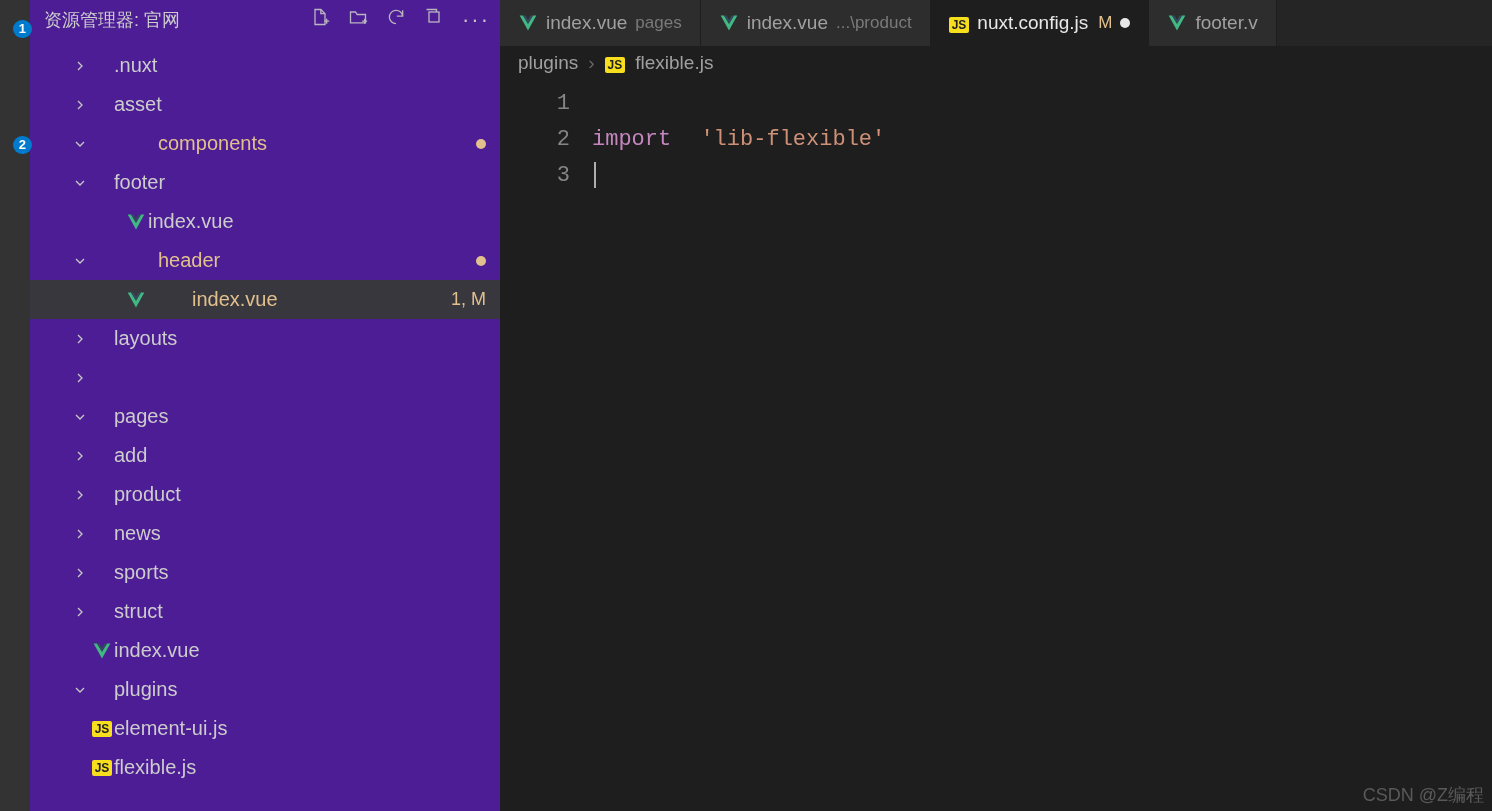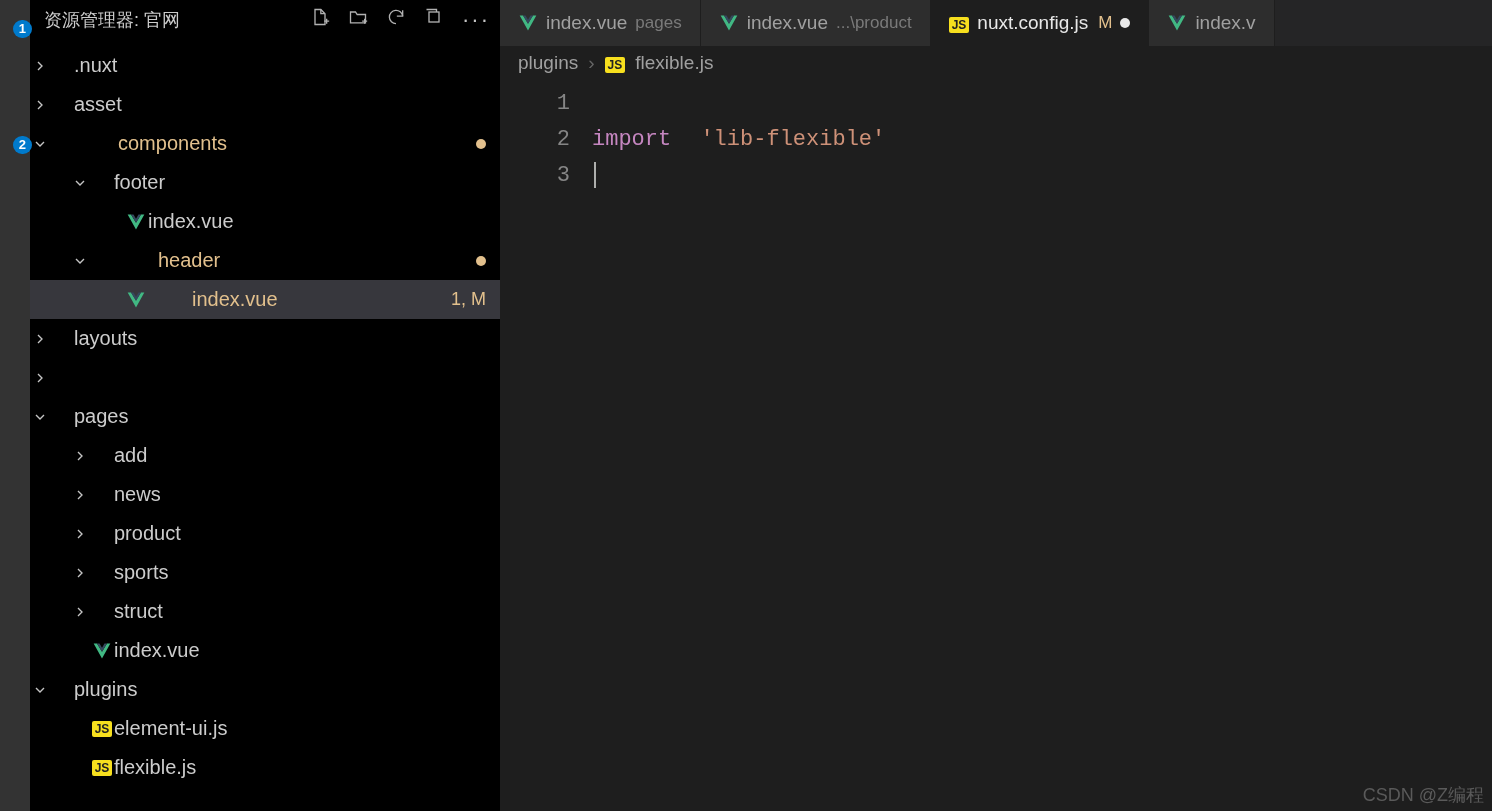--- a/index.html
+++ b/index.html
@@ -16,21 +16,21 @@
   }
   .activity-bar .ab-item { position: relative; width: 30px; height: 20px;
     display: flex; justify-content: center; align-items: center; }
   .badge {
     position: absolute; right: -2px; bottom: -6px;
     background: #007acc; color: #fff; font-size: 13px;
     border-radius: 12px; padding: 0 6px; font-weight: 600;
     line-height: 18px; min-width: 18px; text-align: center;
   }
   .sidebar {
-    width: 470px; background: #000000; height: 100%;
+    width: 470px; background: #4c1d95; height: 100%;
     display: flex; flex-direction: column; flex: none;
   }
   .sidebar-header {
     display: flex; align-items: center; padding: 4px 10px 6px 14px;
     height: 42px;
   }
   .sidebar-title { font-size: 18px; color: #cccccc; flex: 1; }
   .sidebar-actions { display: flex; gap: 18px; color: #c5c5c5; }
   .sidebar-actions svg { opacity: .9; }
   .tree { flex: 1; overflow: auto; padding-top: 4px; }
@@ -41,21 +41,21 @@
   .tree-row.selected { background: #37373d; }
   .tree-row .twisty { width: 20px; display: flex; justify-content: center; }
   .tree-row .ficon { width: 24px; display: flex; justify-content: center; }
   .tree-row .label { flex: 1; white-space: nowrap; overflow: hidden;
     text-overflow: ellipsis; font-size: 20px; }
   .tree-row .decor { font-size: 18px; }
   .label.mod, .decor.mod { color: #e2c08d; margin-left: 44px; }
   .label.dim { color: #8a8a8a; }
   .dot { width: 10px; height: 10px; border-radius: 50%;
     background: #e2c08d; flex: none; }
-  .depth0 { }
+  .depth0 { padding-left: 40px; }
   .depth1 { padding-left: 40px; }
   .depth2 { padding-left: 74px; }
   .editor { flex: 1; display: flex; flex-direction: column;
     background: #1e1e1e; height: 100%; }
   .tabs {
     display: flex; background: #252526; height: 46px; flex: none;
     align-items: stretch; overflow: hidden;
   }
   .tab {
     display: flex; align-items: center; gap: 8px;
@@ -243,30 +243,30 @@
         <span class="ficon"></span>
         <span class="label">add</span>
       </div>
       <div class="tree-row depth1">
         <span class="twisty">
           <svg width="16" height="16" viewBox="0 0 24 24" fill="none" stroke="#c5c5c5" stroke-width="2">
             <path d="M9 6l6 6-6 6"></path>
           </svg>
         </span>
         <span class="ficon"></span>
+        <span class="label">product</span>
+      </div>
+      <div class="tree-row depth1">
+        <span class="twisty">
+          <svg width="16" height="16" viewBox="0 0 24 24" fill="none" stroke="#c5c5c5" stroke-width="2">
+            <path d="M9 6l6 6-6 6"></path>
+          </svg>
+        </span>
+        <span class="ficon"></span>
         <span class="label">news</span>
-      </div>
-      <div class="tree-row depth1">
-        <span class="twisty">
-          <svg width="16" height="16" viewBox="0 0 24 24" fill="none" stroke="#c5c5c5" stroke-width="2">
-            <path d="M9 6l6 6-6 6"></path>
-          </svg>
-        </span>
-        <span class="ficon"></span>
-        <span class="label">product</span>
       </div>
       <div class="tree-row depth1">
         <span class="twisty">
           <svg width="16" height="16" viewBox="0 0 24 24" fill="none" stroke="#c5c5c5" stroke-width="2">
             <path d="M9 6l6 6-6 6"></path>
           </svg>
         </span>
         <span class="ficon"></span>
         <span class="label">sports</span>
       </div>
@@ -343,21 +343,21 @@
         <span class="tab-mod">M</span>
         <span class="dirty"></span>
       </div>
       <div class="tab">
         <span>
           <svg width="20" height="20" viewBox="0 0 24 24">
             <path fill="#41b883" d="M2 3h4l6 10L18 3h4L12 21z"></path>
             <path fill="#34495e" d="M6 3h3l3 5 3-5h3l-6 10z"></path>
           </svg>
         </span>
-        <span class="tab-name">index.v</span>
+        <span class="tab-name">footer.v</span>
       </div>
     </div>
   <div class="breadcrumbs" id="breadcrumbs">
       <span>plugins</span>
       <span class="sep">›</span>
       <span><span style="background:#f7df1e;color:#222;font-weight:700;font-size:12px;padding:1px 3px;border-radius:2px;font-family:sans-serif;">JS</span></span>
       <span>flexible.js</span>
     </div>
   <div class="code-area">
     <div class="gutter" id="gutter">

